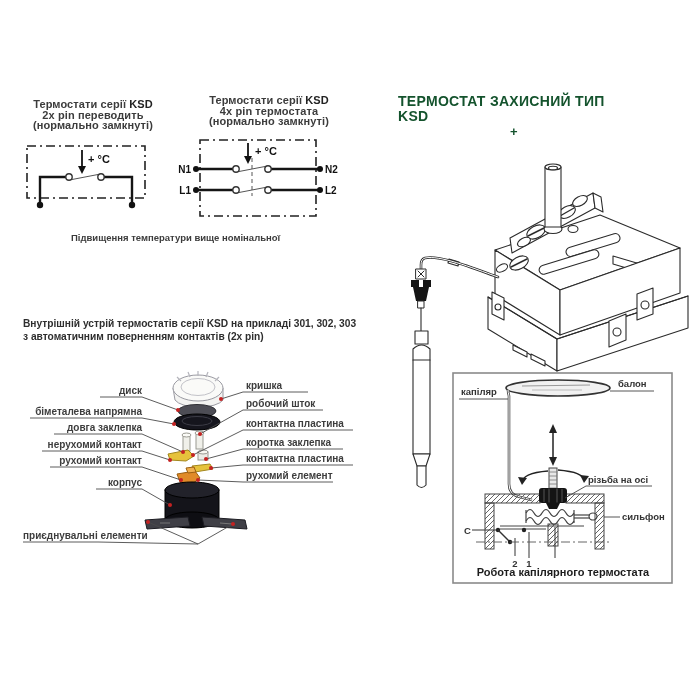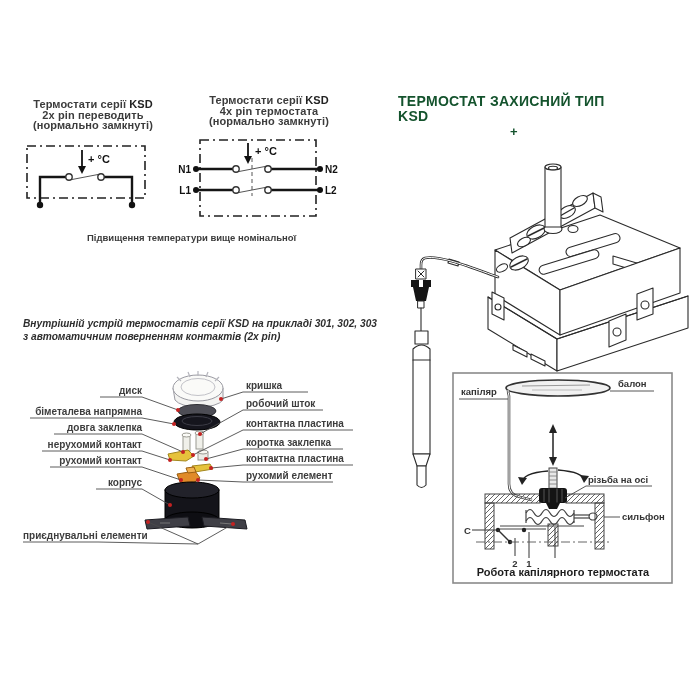--- a/index.html
+++ b/index.html
@@ -3,21 +3,21 @@
 <meta charset="utf-8">
 <style>
   html,body{margin:0;padding:0;}
   body{
     width:700px;height:700px;position:relative;background:#ffffff;
     font-family:"Liberation Sans", sans-serif;color:#3a3a3a;overflow:hidden;
   }
   .abs{position:absolute;}
   .h-small{font-size:11px;line-height:10.5px;font-weight:600;color:#3c3c3c;letter-spacing:.1px;text-align:center;}
   .h-small b{font-weight:800;color:#222;}
-  .note{font-size:9.5px;line-height:13px;font-weight:600;color:#3c3c3c;margin-left:16px;}
+  .note{font-size:9.5px;line-height:13px;font-weight:600;color:#3c3c3c;}
   .main-title{font-size:14px;line-height:15px;font-weight:800;color:#14532d;letter-spacing:.3px;width:232px;}
   .main-title .plus{text-align:center;font-size:13px;}
   .internal-heading{font-size:10.2px;line-height:13px;font-weight:800;color:#2e2e2e;}
   svg{position:absolute;overflow:visible;}
   svg text{font-family:"Liberation Sans", sans-serif;}
   .lbl{font-size:10px;font-weight:600;fill:#3d3d3d;}
   .cap-lbl{font-size:9.5px;font-weight:600;fill:#333;}
   .term-lbl{font-size:10px;font-weight:800;fill:#111;}
   .temp-lbl{font-size:11px;font-weight:800;fill:#111;}
   .caption{font-size:11px;font-weight:800;fill:#1c1c1c;}
@@ -179,21 +179,21 @@
 
   <g fill="#fff" stroke="#2b2b2b" stroke-width="1.1">
     <rect x="30" y="176" width="13" height="13"></rect>
     <path d="M28,194 Q36.5,186 45,194 L45,299 L28,299 Z"></path>
     <polygon points="28,299 45,299 41,311 32,311"></polygon>
     <path d="M32,311 L41,311 L41,330 Q36.5,335 32,330 Z"></path>
     <line x1="28" y1="205" x2="45" y2="205"></line>
   </g>
 </svg>
 
-<div class="abs internal-heading" style="left:23px;top:317px;font-style:italic;">
+<div class="abs internal-heading" style="left:23px;top:317px;">
   <div>Внутрішній устрій термостатів серії KSD на прикладі 301, 302, 303</div>
   <div>з автоматичним поверненням контактів (2х pin)</div>
 </div>
 
 <svg style="left:20px;top:368px;" width="360" height="195" viewBox="0 0 360 195">
 
   <g>
 
     <g>
       <path d="M153,20 L155,32 A25,10 0 0 0 203,32 L203,20" fill="#f3f3f1" stroke="#9a9aa2" stroke-width="1"></path>

